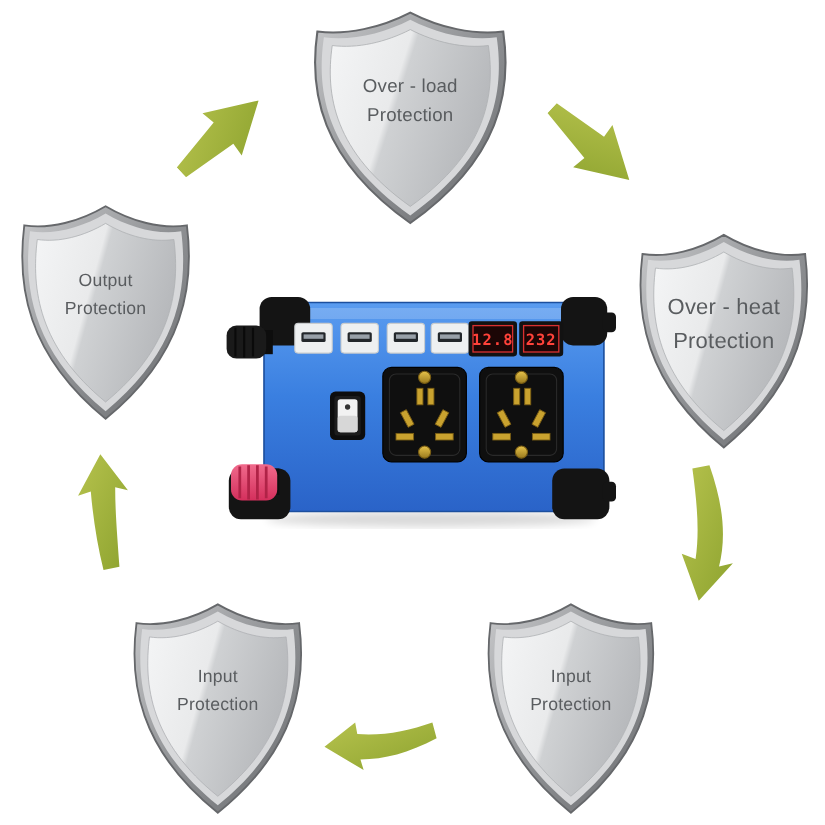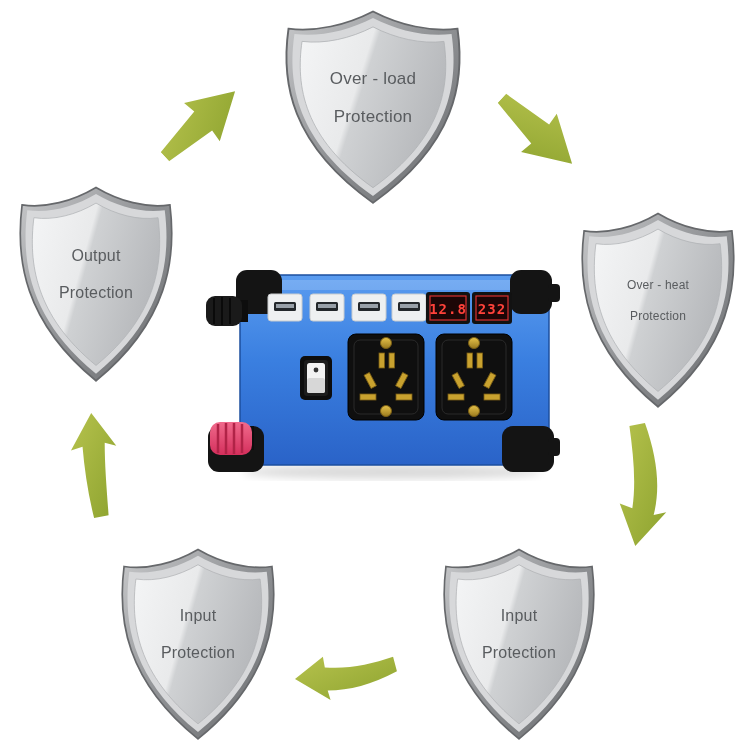--- a/index.html
+++ b/index.html
@@ -3,21 +3,21 @@
 <meta charset="utf-8">
 <style>
   html,body{margin:0;padding:0;background:#fff;}
   .stage{position:relative;width:750px;height:750px;background:#fff;overflow:hidden;
          font-family:"Liberation Sans", sans-serif;}
   .shield{position:absolute;}
   .shield svg{position:absolute;inset:0;width:100%;height:100%;}
   .shield-text{position:absolute;left:7%;right:7%;top:17%;bottom:33%;
                display:flex;flex-direction:column;align-items:center;justify-content:center;
                text-align:center;color:#595c5f;font-size:17px;line-height:1.55;letter-spacing:.2px;}
-  .shield-text span{display:block;white-space:nowrap;margin-top:12px;}
+  .shield-text span{display:block;white-space:nowrap;}
   .arrow{position:absolute;}
   .arrow svg{display:block;width:100%;height:100%;}
   .device{position:absolute;left:202px;top:260px;width:360px;height:222px;}
   .device svg{display:block;width:100%;height:100%;}
   .led{font-family:"DejaVu Sans Mono", monospace;font-weight:bold;letter-spacing:1px;}
 </style>
 </head>
 <body>
 
 <div class="stage">
@@ -81,21 +81,21 @@
       <span>Protection</span>
     </div>
   </div>
 
   <div class="shield" style="left:574px;top:210px;width:168px;height:202px;">
     <svg viewBox="0 0 200 232" preserveAspectRatio="none">
       <path d="M100 4 C128 20 160 28 188 24 C196 86 186 158 100 226 C14 158 4 86 12 24 C40 28 72 20 100 4 Z" fill="url(#rimGrad)" stroke="#66686b" stroke-width="2"></path>
       <path d="M100 4 C128 20 160 28 188 24 C196 86 186 158 100 226 C14 158 4 86 12 24 C40 28 72 20 100 4 Z" transform="translate(7,7.8) scale(0.93)" fill="#d7d8da"></path>
       <path d="M100 4 C128 20 160 28 188 24 C196 86 186 158 100 226 C14 158 4 86 12 24 C40 28 72 20 100 4 Z" transform="translate(16,18.56) scale(0.84)" fill="url(#faceGrad)" stroke="#aeb0b3" stroke-width="1"></path>
     </svg>
-    <div class="shield-text" style="font-size:12px;text-align:right;">
+    <div class="shield-text" style="font-size:20px;text-align:right;">
       <span>Over - heat</span>
       <span>Protection</span>
     </div>
   </div>
 
   <div class="shield" style="left:114px;top:546px;width:168px;height:198px;">
     <svg viewBox="0 0 200 232" preserveAspectRatio="none">
       <path d="M100 4 C128 20 160 28 188 24 C196 86 186 158 100 226 C14 158 4 86 12 24 C40 28 72 20 100 4 Z" fill="url(#rimGrad)" stroke="#66686b" stroke-width="2"></path>
       <path d="M100 4 C128 20 160 28 188 24 C196 86 186 158 100 226 C14 158 4 86 12 24 C40 28 72 20 100 4 Z" transform="translate(7,7.8) scale(0.93)" fill="#d7d8da"></path>
       <path d="M100 4 C128 20 160 28 188 24 C196 86 186 158 100 226 C14 158 4 86 12 24 C40 28 72 20 100 4 Z" transform="translate(16,18.56) scale(0.84)" fill="url(#faceGrad)" stroke="#aeb0b3" stroke-width="1"></path>

